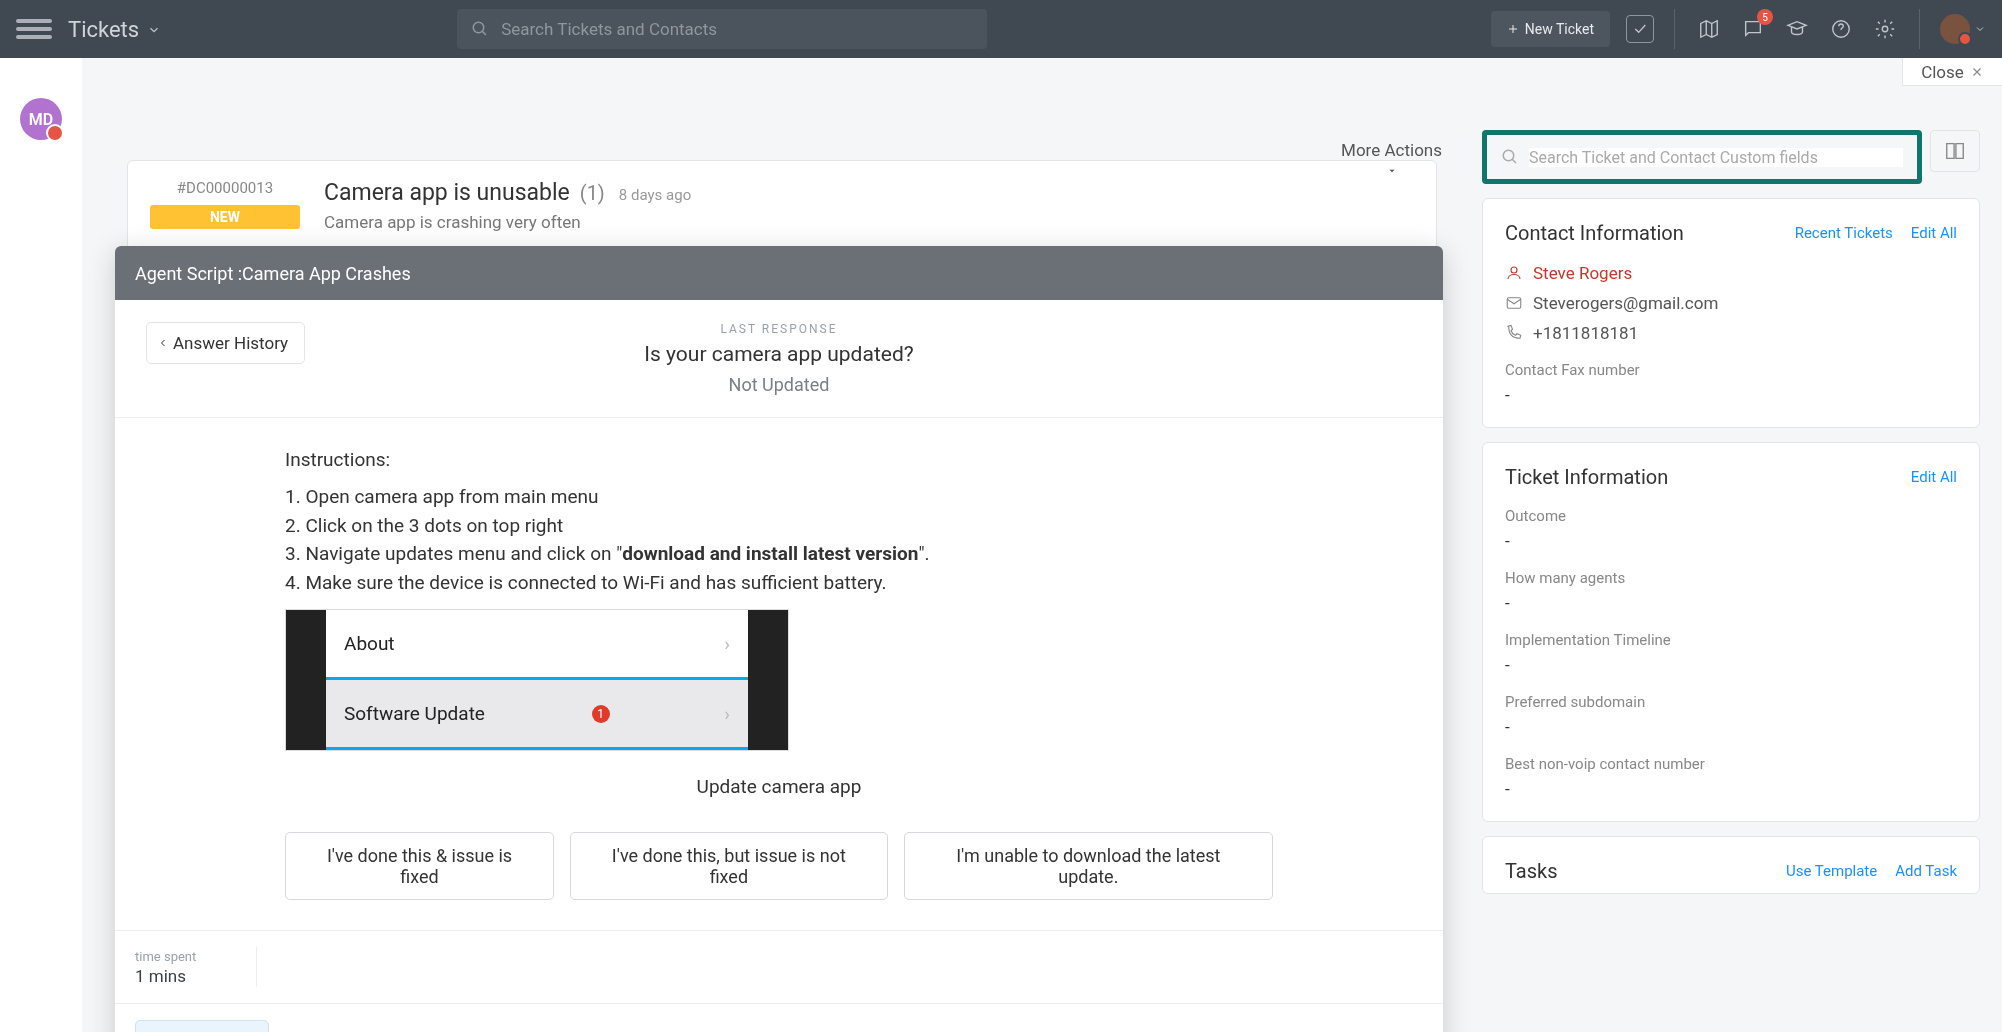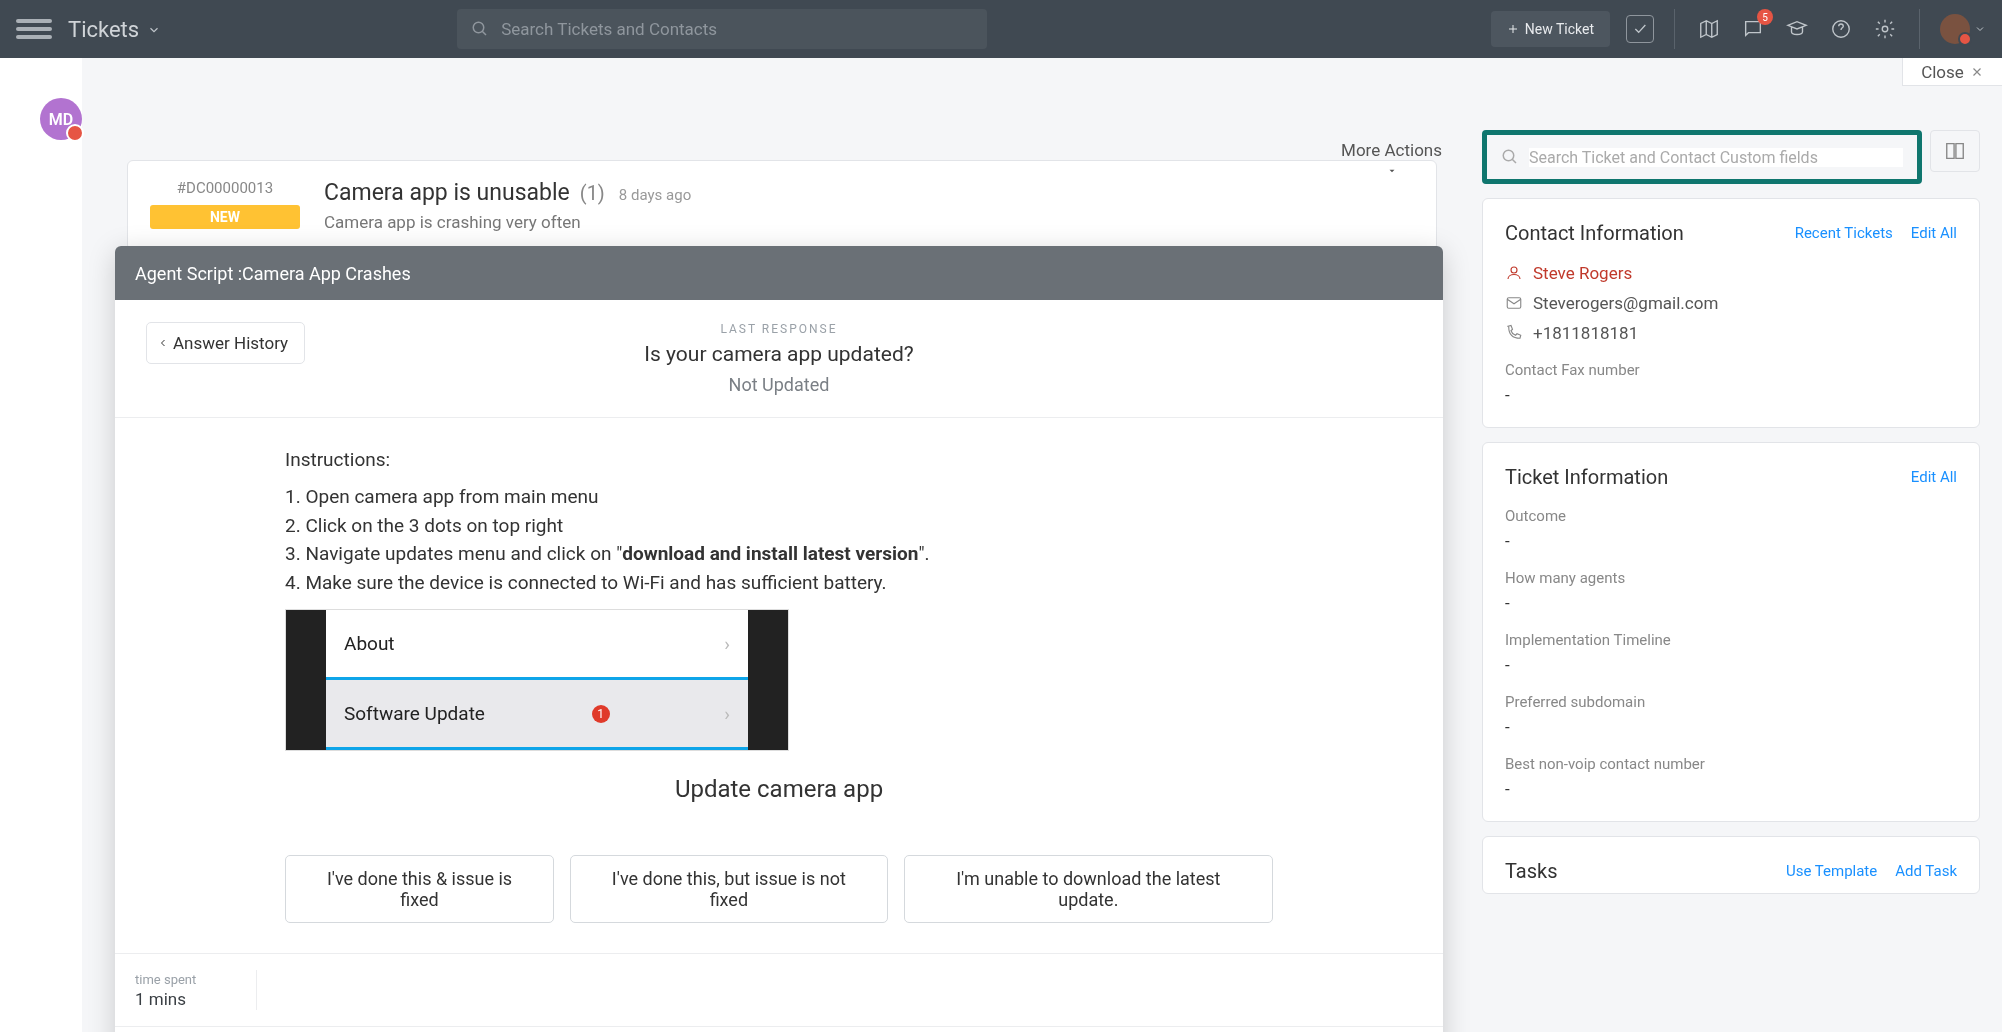--- a/index.html
+++ b/index.html
@@ -18,21 +18,21 @@
 .top-icon{width:28px;height:28px;display:flex;align-items:center;justify-content:center;color:#bfc5ca;cursor:pointer;position:relative;}
 .top-icon.checked{border:1px solid #8f969d;border-radius:4px;padding:4px;}
 .notif-badge{position:absolute;top:-6px;right:-6px;background:#e65544;color:#fff;font-size:10px;border-radius:50%;width:16px;height:16px;display:flex;align-items:center;justify-content:center;}
 .divider-v{width:1px;height:40px;background:#5a636c;margin:0 4px;}
 .avatar{width:30px;height:30px;border-radius:50%;background:#7a5240;position:relative;}
 .avatar::after{content:"";position:absolute;bottom:-2px;right:-2px;width:10px;height:10px;background:#e65544;border-radius:50%;border:2px solid #404952;}
 
 .close-panel{position:absolute;top:58px;right:0;width:100px;height:28px;background:#fff;border-left:1px solid #e2e4e8;border-bottom:1px solid #e2e4e8;display:flex;align-items:center;justify-content:center;gap:6px;color:#555;font-size:17px;cursor:pointer;}
 
 .page-wrap{position:absolute;top:58px;left:0;right:0;bottom:0;display:flex;}
-.left-rail{width:82px;background:#fff;display:flex;flex-direction:column;align-items:flex-end;padding-top:40px;}
+.left-rail{width:82px;background:#fff;display:flex;flex-direction:column;align-items:center;padding-top:40px;}
 .user-ava{width:42px;height:42px;border-radius:50%;background:#b273d0;color:#fff;display:flex;align-items:center;justify-content:center;font-size:16px;font-weight:600;position:relative;}
 .user-ava::after{content:"";position:absolute;bottom:-2px;right:-2px;width:14px;height:14px;background:#e65544;border-radius:50%;border:2px solid #fff;}
 
 .main-col{flex:1;position:relative;padding:62px 0 0 0;}
 .more-actions{position:absolute;top:82px;right:40px;color:#555;font-size:17px;display:flex;align-items:center;gap:6px;cursor:pointer;flex-direction:column;}
 .ticket-card{margin:40px 45px 0 45px;background:#fff;border:1px solid #e2e4e8;border-radius:6px;padding:18px 22px;display:flex;gap:24px;}
 .ticket-left{width:150px;display:flex;flex-direction:column;align-items:center;gap:8px;}
 .ticket-id{color:#888;font-size:15px;}
 .ticket-status{background:#ffc233;color:#fff;font-size:14px;font-weight:700;padding:4px 0;width:150px;text-align:center;border-radius:3px;}
 .ticket-body{flex:1;}
@@ -80,23 +80,23 @@
 .instr-title{color:#333;font-size:19px;margin-bottom:12px;}
 .instr-line{color:#333;font-size:19px;line-height:1.5;}
 .instr-line b{font-weight:700;}
 .phone-shot{margin-top:12px;width:504px;background:#f5f5f7;border:1px solid #ddd;display:flex;}
 .phone-shot .rail{width:40px;background:#222;}
 .phone-shot .list{flex:1;}
 .phone-row{height:70px;background:#fff;border-bottom:3px solid #0ea5e9;display:flex;align-items:center;padding:0 18px;color:#222;font-size:19px;}
 .phone-row.sel{background:#e9e9ec;}
 .phone-row .rarr{margin-left:auto;color:#bbb;}
 .red-dot{background:#e03a2a;color:#fff;width:18px;height:18px;border-radius:50%;font-size:12px;display:flex;align-items:center;justify-content:center;margin-left:auto;margin-right:8px;}
-.step-title{text-align:center;font-size:24px;color:#333;margin-top:24px;}
-
-.options{display:flex;justify-content:center;gap:16px;margin-top:52px;}
+.step-title{text-align:center;font-size:19px;color:#333;margin-top:24px;}
+
+.options{display:flex;justify-content:center;gap:16px;margin-top:34px;}
 .opt-btn{border:1px solid #d5d9dd;border-radius:5px;padding:12px 20px;background:#fff;color:#333;font-size:18px;cursor:pointer;}
 
 .modal-foot1{border-top:1px solid #ecedef;padding:16px 20px;display:flex;align-items:center;}
 .timelabel{color:#9aa1a8;font-size:13px;}
 .timelabel .v{color:#3a3f44;font-size:17px;margin-top:2px;}
 .foot-div{width:1px;height:40px;background:#ecedef;margin-left:60px;}
 
 .modal-foot2{border-top:1px solid #ecedef;padding:16px 20px;display:flex;align-items:center;}
 .add-ticket-btn{border:1px solid #cfe2f2;background:#eaf4fc;color:#1990ff;padding:10px 16px;border-radius:5px;font-size:17px;cursor:pointer;}
 

